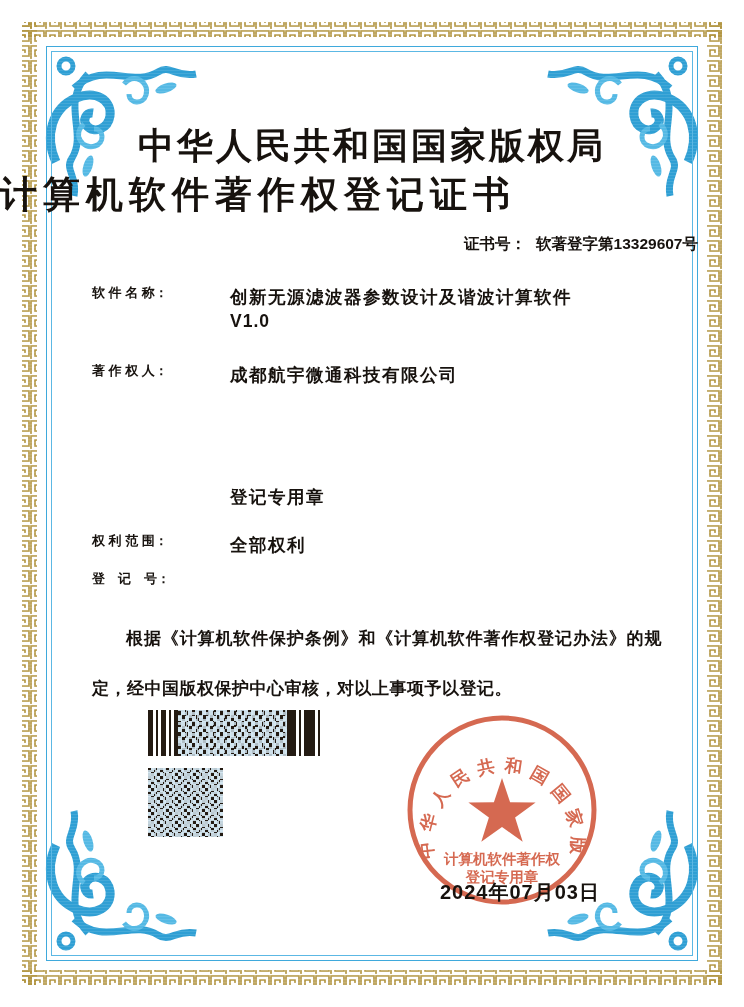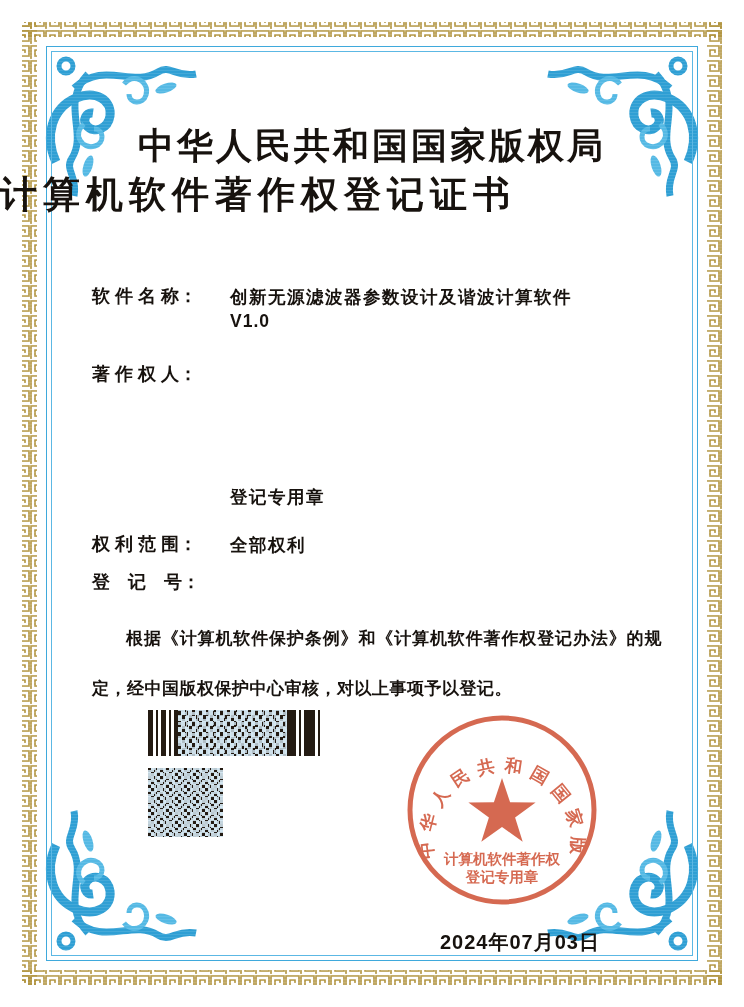--- a/index.html
+++ b/index.html
@@ -22,21 +22,21 @@
   .frame-line2{position:absolute;inset:51px;border:1px solid #5cb8e4;z-index:1;}
 
   .txt{position:absolute;z-index:3;font-weight:bold;white-space:nowrap;}
 
   .title1{top:122px;left:0;width:744px;text-align:center;font-size:36px;letter-spacing:3px;font-weight:bold;font-family:"Liberation Serif","DejaVu Serif",serif;}
   .title2{top:170px;left:0;width:744px;font-size:37px;letter-spacing:6px;font-weight:bold;font-family:"Liberation Serif","DejaVu Serif",serif;}
 
   .certno{top:234px;right:46px;font-size:15.5px;}
   .certno .lbl{margin-right:10px;}
 
-  .field-label{left:92px;font-size:18px;}
+  .field-label{left:92px;font-size:13px;}
   .field-value{left:230px;font-size:17.5px;letter-spacing:1px;}
   .fv-wide{letter-spacing:1.5px;text-align:center;}
 
   .para{
     position:absolute;z-index:3;left:92px;top:614px;width:570px;
     font-size:17px;font-weight:bold;line-height:50px;
     text-align:justify;text-indent:2em;letter-spacing:.5px;white-space:normal;
   }
 
   
@@ -56,21 +56,21 @@
       repeating-conic-gradient(rgba(214,233,244,.85) 0% 25%, rgba(0,0,0,0) 0% 50%) 3px 2px/9px 6px,
       #241b13;}
 
   
   .emboss{position:absolute;z-index:2;left:88px;top:218px;width:112px;height:112px;border-radius:50%;
     border:2px solid rgba(255,255,255,.75);opacity:.55;}
   .emboss .inner{position:absolute;inset:10px;border-radius:50%;border:1.5px solid rgba(255,255,255,.7);}
   .emboss .inner2{position:absolute;inset:30px;border-radius:50%;border:1px solid rgba(255,255,255,.6);}
 
   .seal{position:absolute;z-index:4;left:404px;top:712px;width:196px;height:196px;opacity:.88;}
-  .date{position:absolute;z-index:5;top:929px;left:415px;width:210px;text-align:center;
+  .date{position:absolute;z-index:5;top:879px;left:415px;width:210px;text-align:center;
     font-size:20px;font-weight:bold;letter-spacing:1px;}
 </style>
 </head>
 <body>
 
 <div class="page">
 
   <svg class="bg-svg" width="744" height="1007" viewBox="0 0 744 1007">
     <defs>
       <pattern id="wm" width="96" height="112" patternUnits="userSpaceOnUse">
@@ -129,26 +129,30 @@
   <div class="frame-line2"></div>
 
   <div class="emboss">
     <div class="inner"></div>
     <div class="inner2"></div>
   </div>
 
   <div class="txt title1">中华人民共和国国家版权局</div>
   <div class="txt title2">计算机软件著作权登记证书</div>
 
+  <div class="txt certno">
+    <span class="lbl">证书号：</span><span>软著登字第13329607号</span>
+  </div>
 
   <div class="txt field-label" style="top:284px">软 件 名 称：</div>
   <div class="txt field-value fv-wide" style="top:285px">创新无源滤波器参数设计及谐波计算软件</div>
   <div class="txt field-value" style="top:311px">V1.0</div>
 
   <div class="txt field-label" style="top:362px">著 作 权 人：</div>
+  <div class="txt field-value fv-wide" style="top:363px">成都航宇微通科技有限公司</div>
 
   <div class="txt field-value fv-wide" style="top:485px">登记专用章</div>
 
   <div class="txt field-label" style="top:532px">权 利 范 围：</div>
   <div class="txt field-value fv-wide" style="top:533px">全部权利</div>
 
   <div class="txt field-label" style="top:570px">登　记　号：</div>
 
   <div class="para">根据《计算机软件保护条例》和《计算机软件著作权登记办法》的规定，经中国版权保护中心审核，对以上事项予以登记。</div>
 

